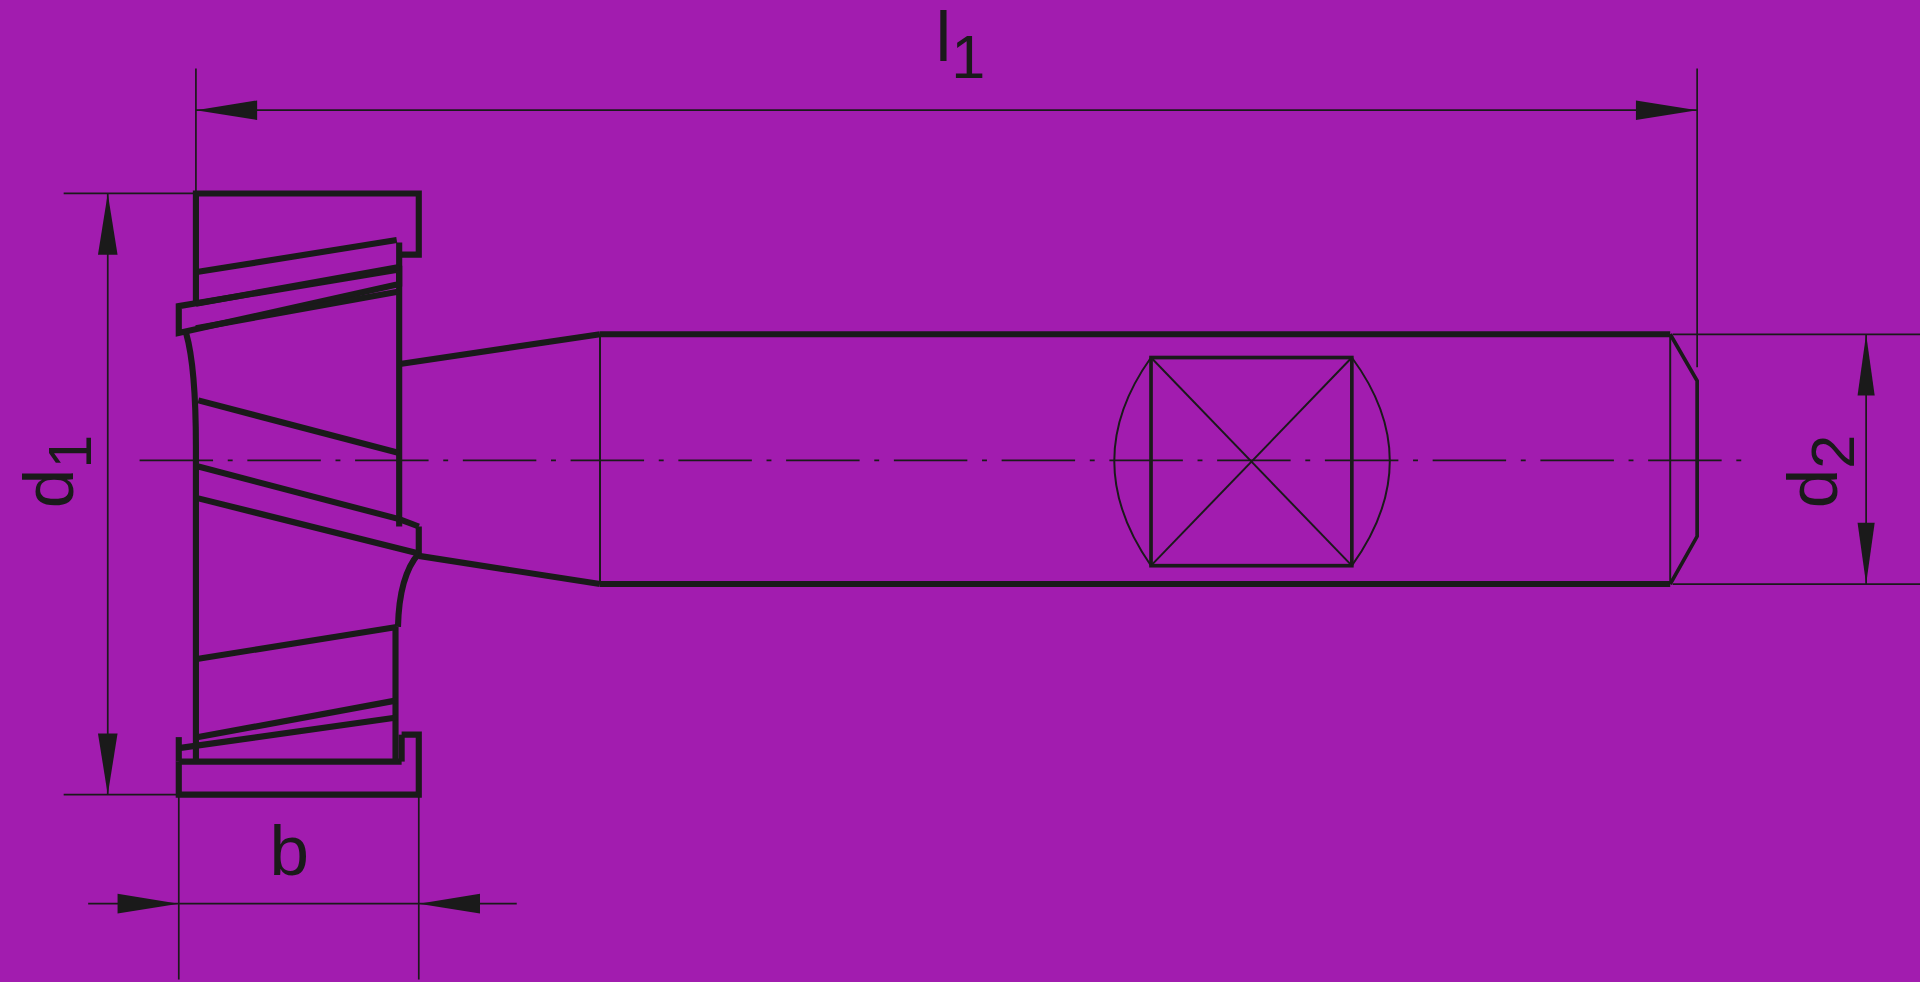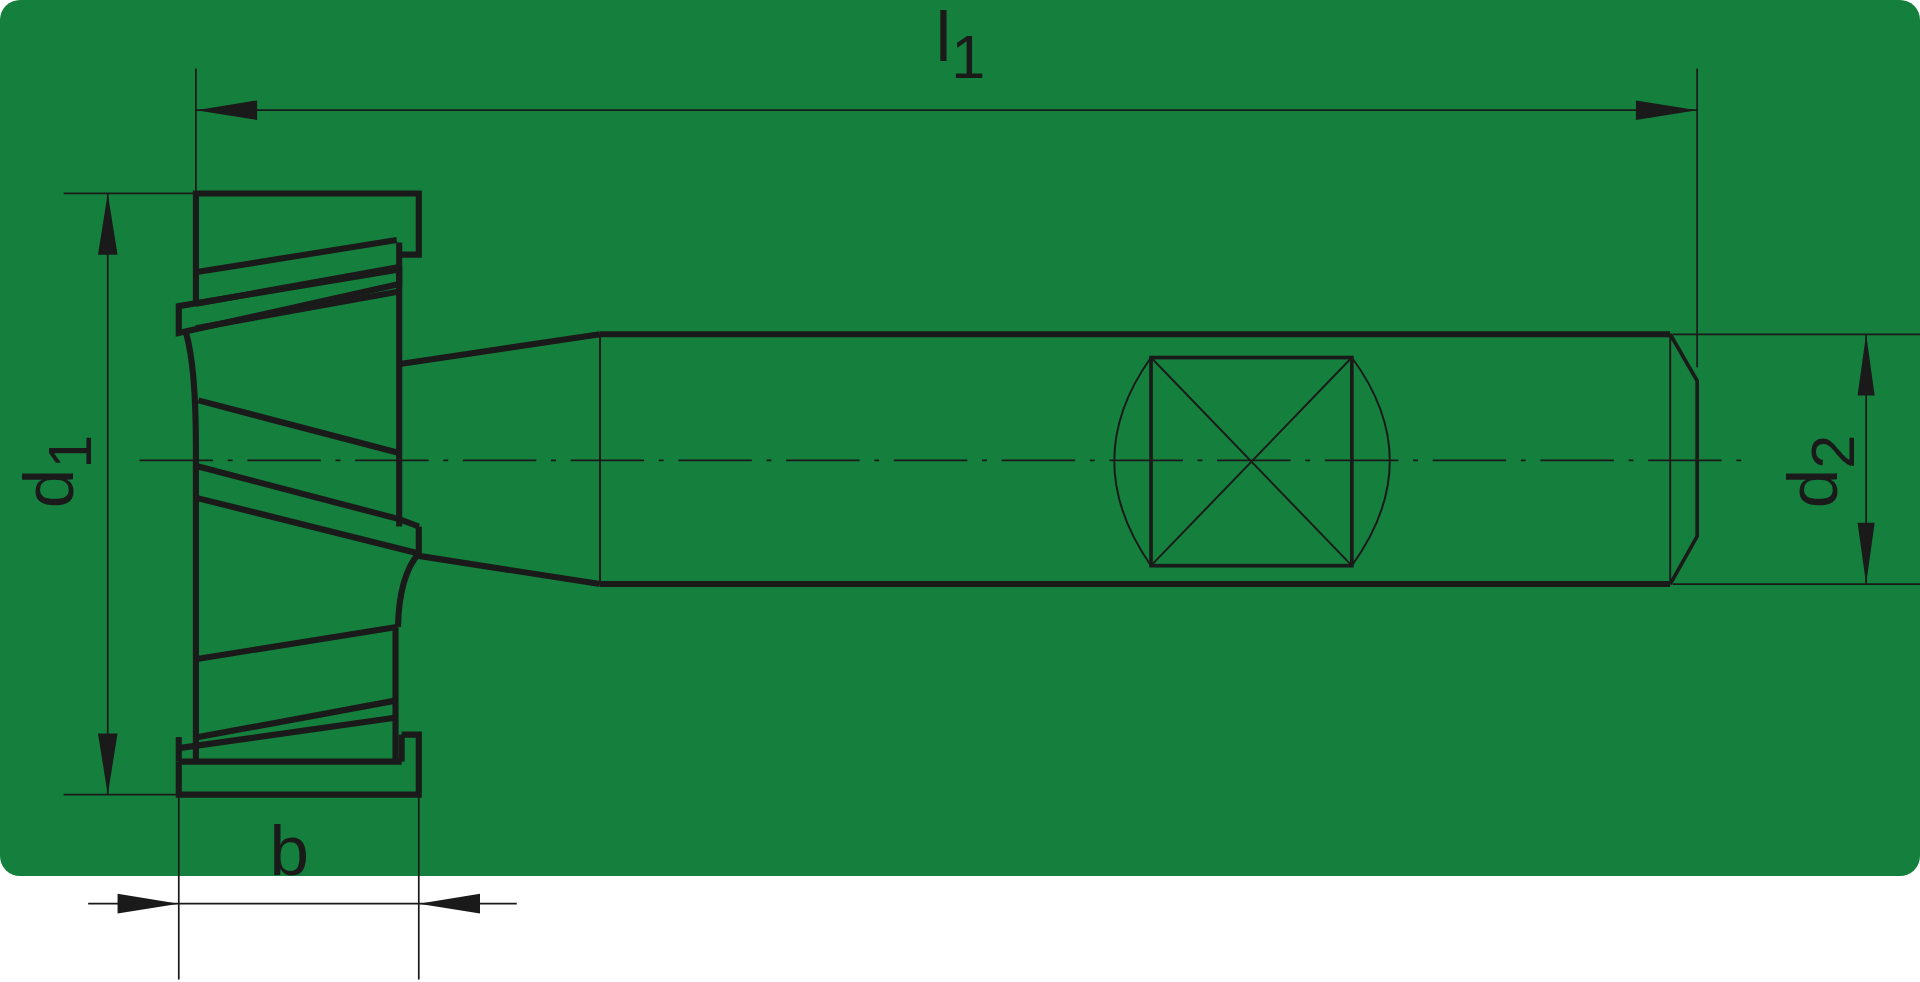--- a/index.html
+++ b/index.html
@@ -1,17 +1,17 @@
 <!DOCTYPE html>
 <html><head>
 <meta charset="utf-8">
 <style>
   html, body { margin: 0; padding: 0; background: #ffffff; }
   body { width: 1920px; height: 982px; overflow: hidden; }
-  .canvas { position: relative; width: 1920px; height: 876px; background: #15803d; border-radius: 20px; }
+  .canvas { position: relative; width: 1920px; height: 982px; background: #a21caf; }
   svg { position: absolute; left: 0; top: 0; width: 1920px; height: 982px; }
   .thick { stroke: #1a1a1a; stroke-width: 5; fill: none; stroke-linejoin: miter; }
   .mid { stroke: #1a1a1a; stroke-width: 3; fill: none; }
   .thin { stroke: #1a1a1a; stroke-width: 1.6; fill: none; }
   .dim { stroke: #1a1a1a; stroke-width: 1.4; fill: none; }
   .center { stroke: #1a1a1a; stroke-width: 1.4; fill: none; stroke-dasharray: 60 12 4 12; }
   .arrow { fill: #1a1a1a; stroke: none; }
   .lbl { font-family: "Liberation Sans", "DejaVu Sans", sans-serif; fill: #1a1a1a; }
 </style>
 </head>

